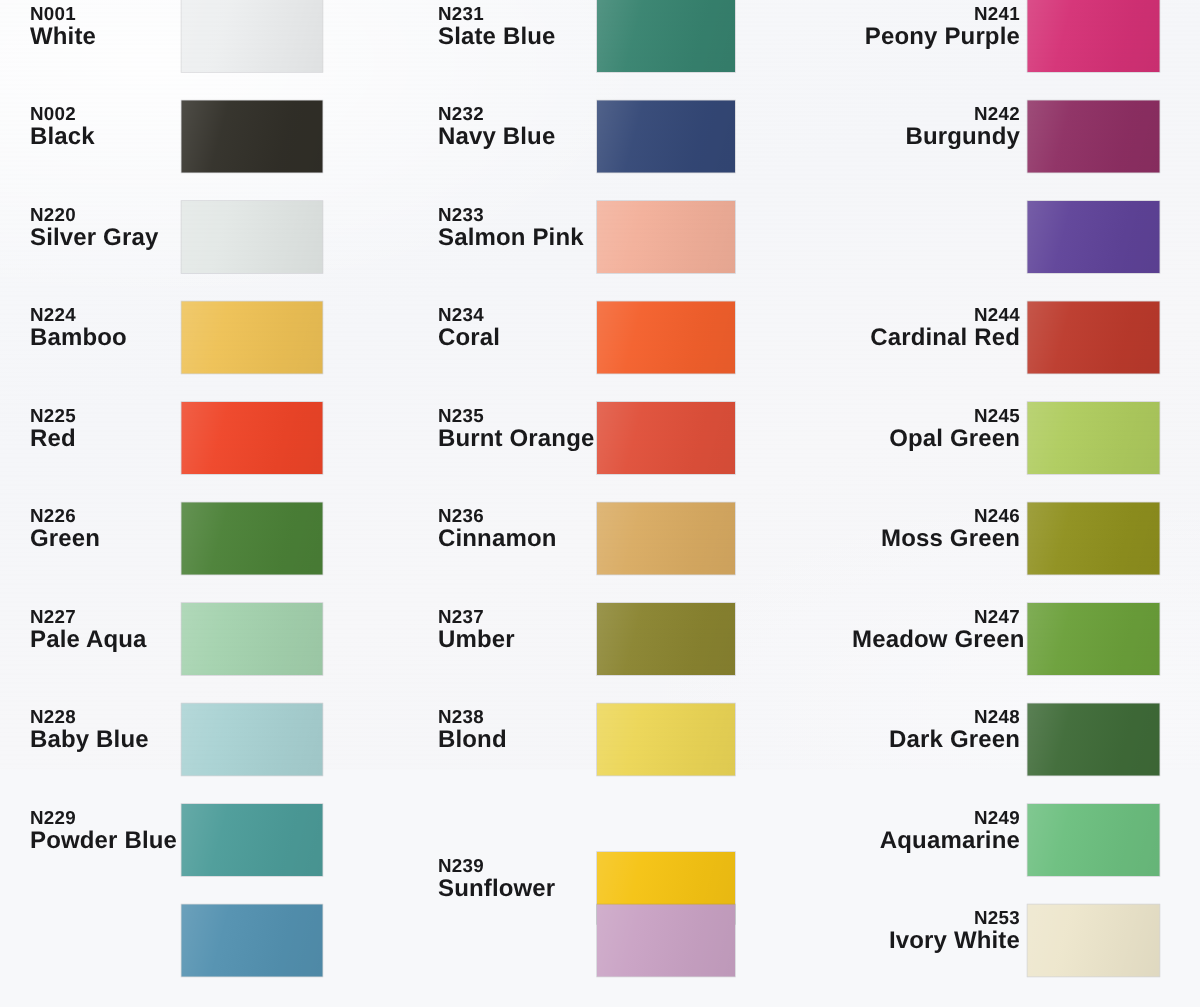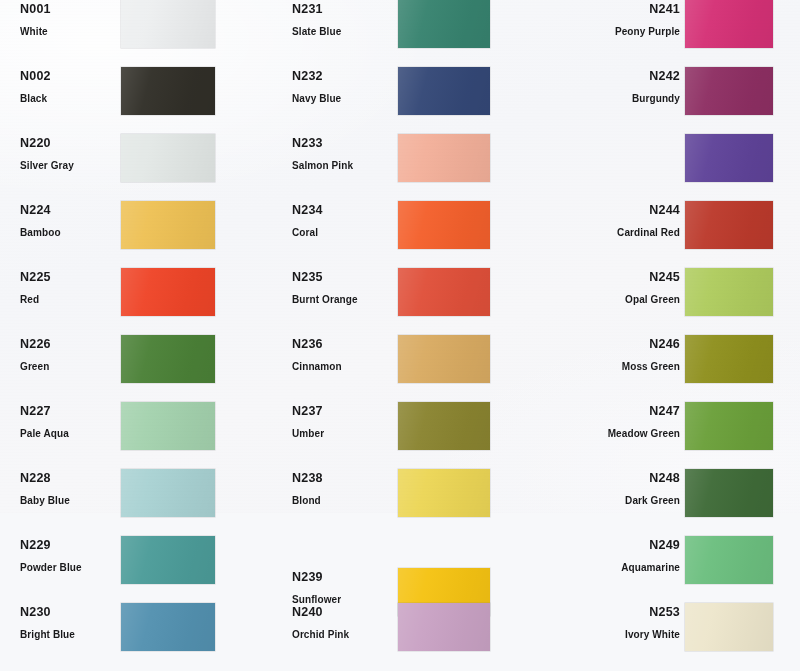--- a/index.html
+++ b/index.html
@@ -66,26 +66,25 @@
 
   .code {
     font-size: 12.5px;
     font-weight: bold;
     color: #19191b;
     letter-spacing: 0.2px;
     line-height: 15px;
     white-space: nowrap;
   }
   .name {
-    font-size: 10px;
+    font-size: 16px;
     font-weight: bold;
     color: #19191b;
     letter-spacing: 0.1px;
     line-height: 15px;
-    margin-top: 7px;
     white-space: nowrap;
   }
   .chip {
     position: absolute;
     left: 121px;
     top: 0px;
     width: 94px;
     height: 48px;
     box-shadow: 0 0 0 0.5px rgba(120,120,125,0.28);
   }
@@ -165,24 +164,20 @@
         <div class="chip" style="background-color: rgb(169, 210, 211);"></div>
       </div>
       <div class="swatch-row" style="top:536px">
         <div class="labels">
           <div class="code">N229</div>
           <div class="name">Powder Blue</div>
         </div>
         <div class="chip" style="background-color: rgb(76, 156, 153);"></div>
       </div>
       <div class="swatch-row" style="top:603px">
-        <div class="labels">
-          <div class="code">N230</div>
-          <div class="name">Bright Blue</div>
-        </div>
         <div class="chip" style="background-color: rgb(83, 145, 176);"></div>
       </div>
     </div>
 
     <div class="column col-2">
       <div class="swatch-row" style="top:0px">
         <div class="labels">
           <div class="code">N231</div>
           <div class="name">Slate Blue</div>
         </div>
@@ -238,24 +233,20 @@
         <div class="chip" style="background-color: rgb(236, 214, 86);"></div>
       </div>
       <div class="swatch-row" style="top:568px">
         <div class="labels">
           <div class="code">N239</div>
           <div class="name">Sunflower</div>
         </div>
         <div class="chip" style="background-color: rgb(245, 195, 19);"></div>
       </div>
       <div class="swatch-row" style="top:603px">
-        <div class="labels">
-          <div class="code">N240</div>
-          <div class="name">Orchid Pink</div>
-        </div>
         <div class="chip" style="background-color: rgb(201, 162, 196);"></div>
       </div>
     </div>
 
     <div class="column col-3">
       <div class="swatch-row" style="top:0px">
         <div class="labels">
           <div class="code">N241</div>
           <div class="name">Peony Purple</div>
         </div>

